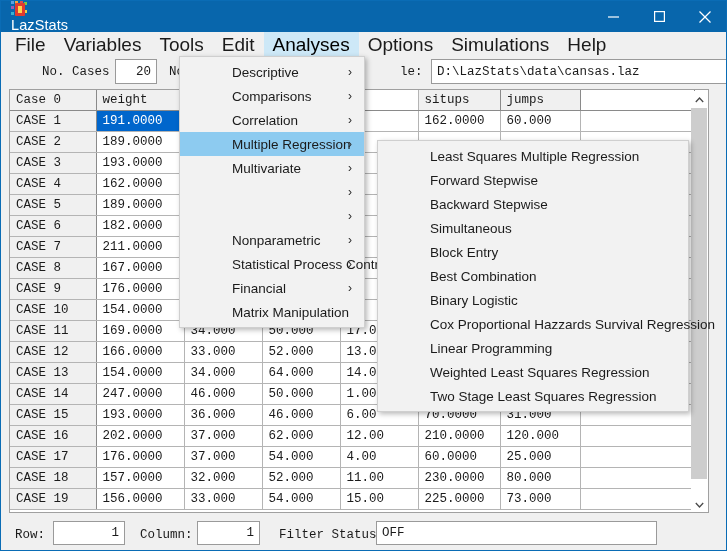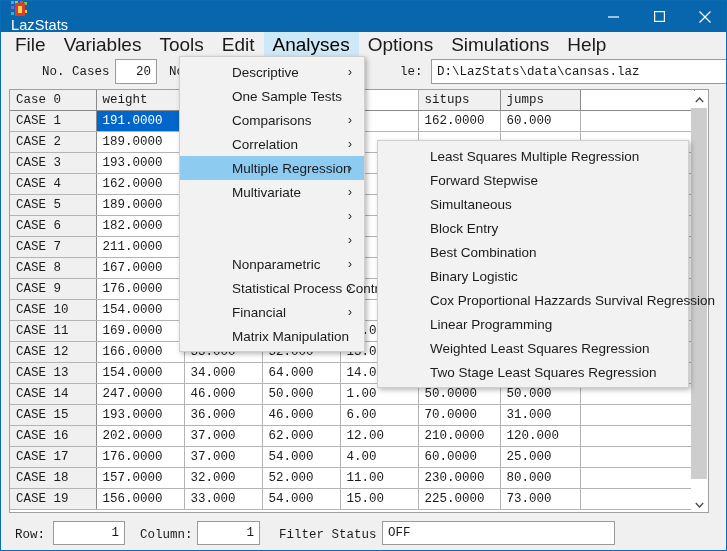--- a/index.html
+++ b/index.html
@@ -522,30 +522,27 @@
       </div>
     </div>
   </div>
 
   <div class="statusbar">
     <div class="lbl-mono" style="left:14px; top:11px;text-align:center;">Row:</div>
     <div class="txtbox right" style="left:52px; top:4px; width:72px; height:24px;">1</div>
     <div class="lbl-mono" style="left:139px; top:11px;">Column:</div>
     <div class="txtbox right" style="left:196px; top:4px; width:63px; height:24px;">1</div>
     <div class="lbl-mono" style="left:278px; top:11px;">Filter Status</div>
-    <div class="txtbox left" style="left:375px; top:4px; width:233px; height:24px;margin-left:6px;">OFF</div>
+    <div class="txtbox left" style="left:375px; top:4px; width:281px; height:24px;">OFF</div>
   </div>
 
   <div class="dropdown" id="menu-analyses">
       <div class="dd-item">
         <span>Descriptive</span>
         <span class="arr">›</span>
-      </div>
-      <div class="dd-item">
-        <span>One Sample Tests</span>
       </div>
       <div class="dd-item">
         <span>Comparisons</span>
         <span class="arr">›</span>
       </div>
       <div class="dd-item">
         <span>Correlation</span>
         <span class="arr">›</span>
       </div>
       <div class="dd-item hl">
@@ -580,20 +577,23 @@
     </div>
 
   <div class="dropdown" id="menu-multreg">
       <div class="dd-item">
         <span>Least Squares Multiple Regression</span>
       </div>
       <div class="dd-item">
         <span>Forward Stepwise</span>
       </div>
       <div class="dd-item">
+        <span>Backward Stepwise</span>
+      </div>
+      <div class="dd-item">
         <span>Simultaneous</span>
       </div>
       <div class="dd-item">
         <span>Block Entry</span>
       </div>
       <div class="dd-item">
         <span>Best Combination</span>
       </div>
       <div class="dd-item">
         <span>Binary Logistic</span>

